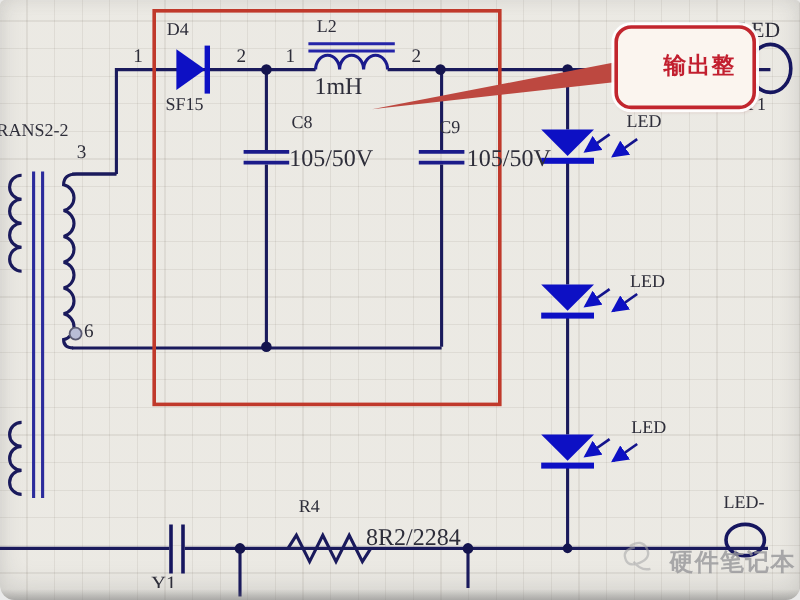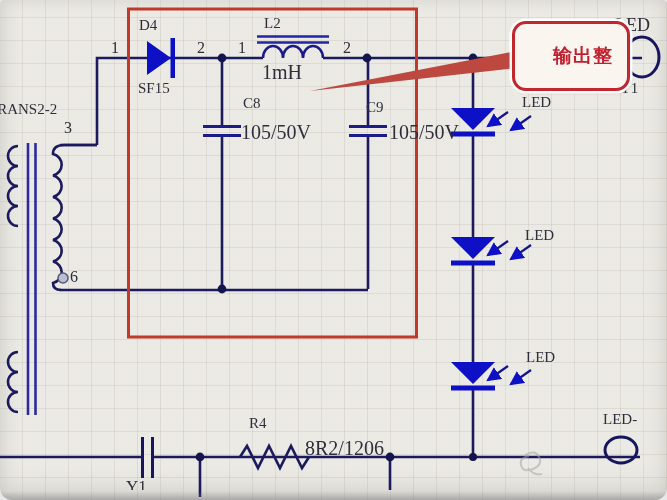--- a/index.html
+++ b/index.html
@@ -173,27 +173,28 @@
   <span class="lbl small" style="left:389px;top:122px">105/50V</span>
 
   <span class="lbl" style="left:522px;top:95px">LED</span>
   <span class="lbl" style="left:525px;top:228px">LED</span>
   <span class="lbl" style="left:526px;top:350px">LED</span>
 
   <span class="lbl" style="left:615px;top:16px;font-size:18px">LED</span>
   <span class="lbl" style="left:620px;top:81px">Y1</span>
 
   <span class="lbl" style="left:249px;top:416px">R4</span>
-  <span class="lbl small" style="left:305px;top:438px">8R2/1206</span>
+  <span class="lbl small" style="left:305px;top:438px">8R2/2284</span>
 
   <span class="lbl" style="left:603px;top:412px">LED-</span>
 
   <div class="cap-partial">
     <span>Y1</span>
   </div>
 
   <div class="callout">
     <span>输出整</span>
   </div>
 
+  <span class="watermark-text">硬件笔记本</span>
 
   <div class="bottom-shade"></div>
 </div>
 
 </body></html>

